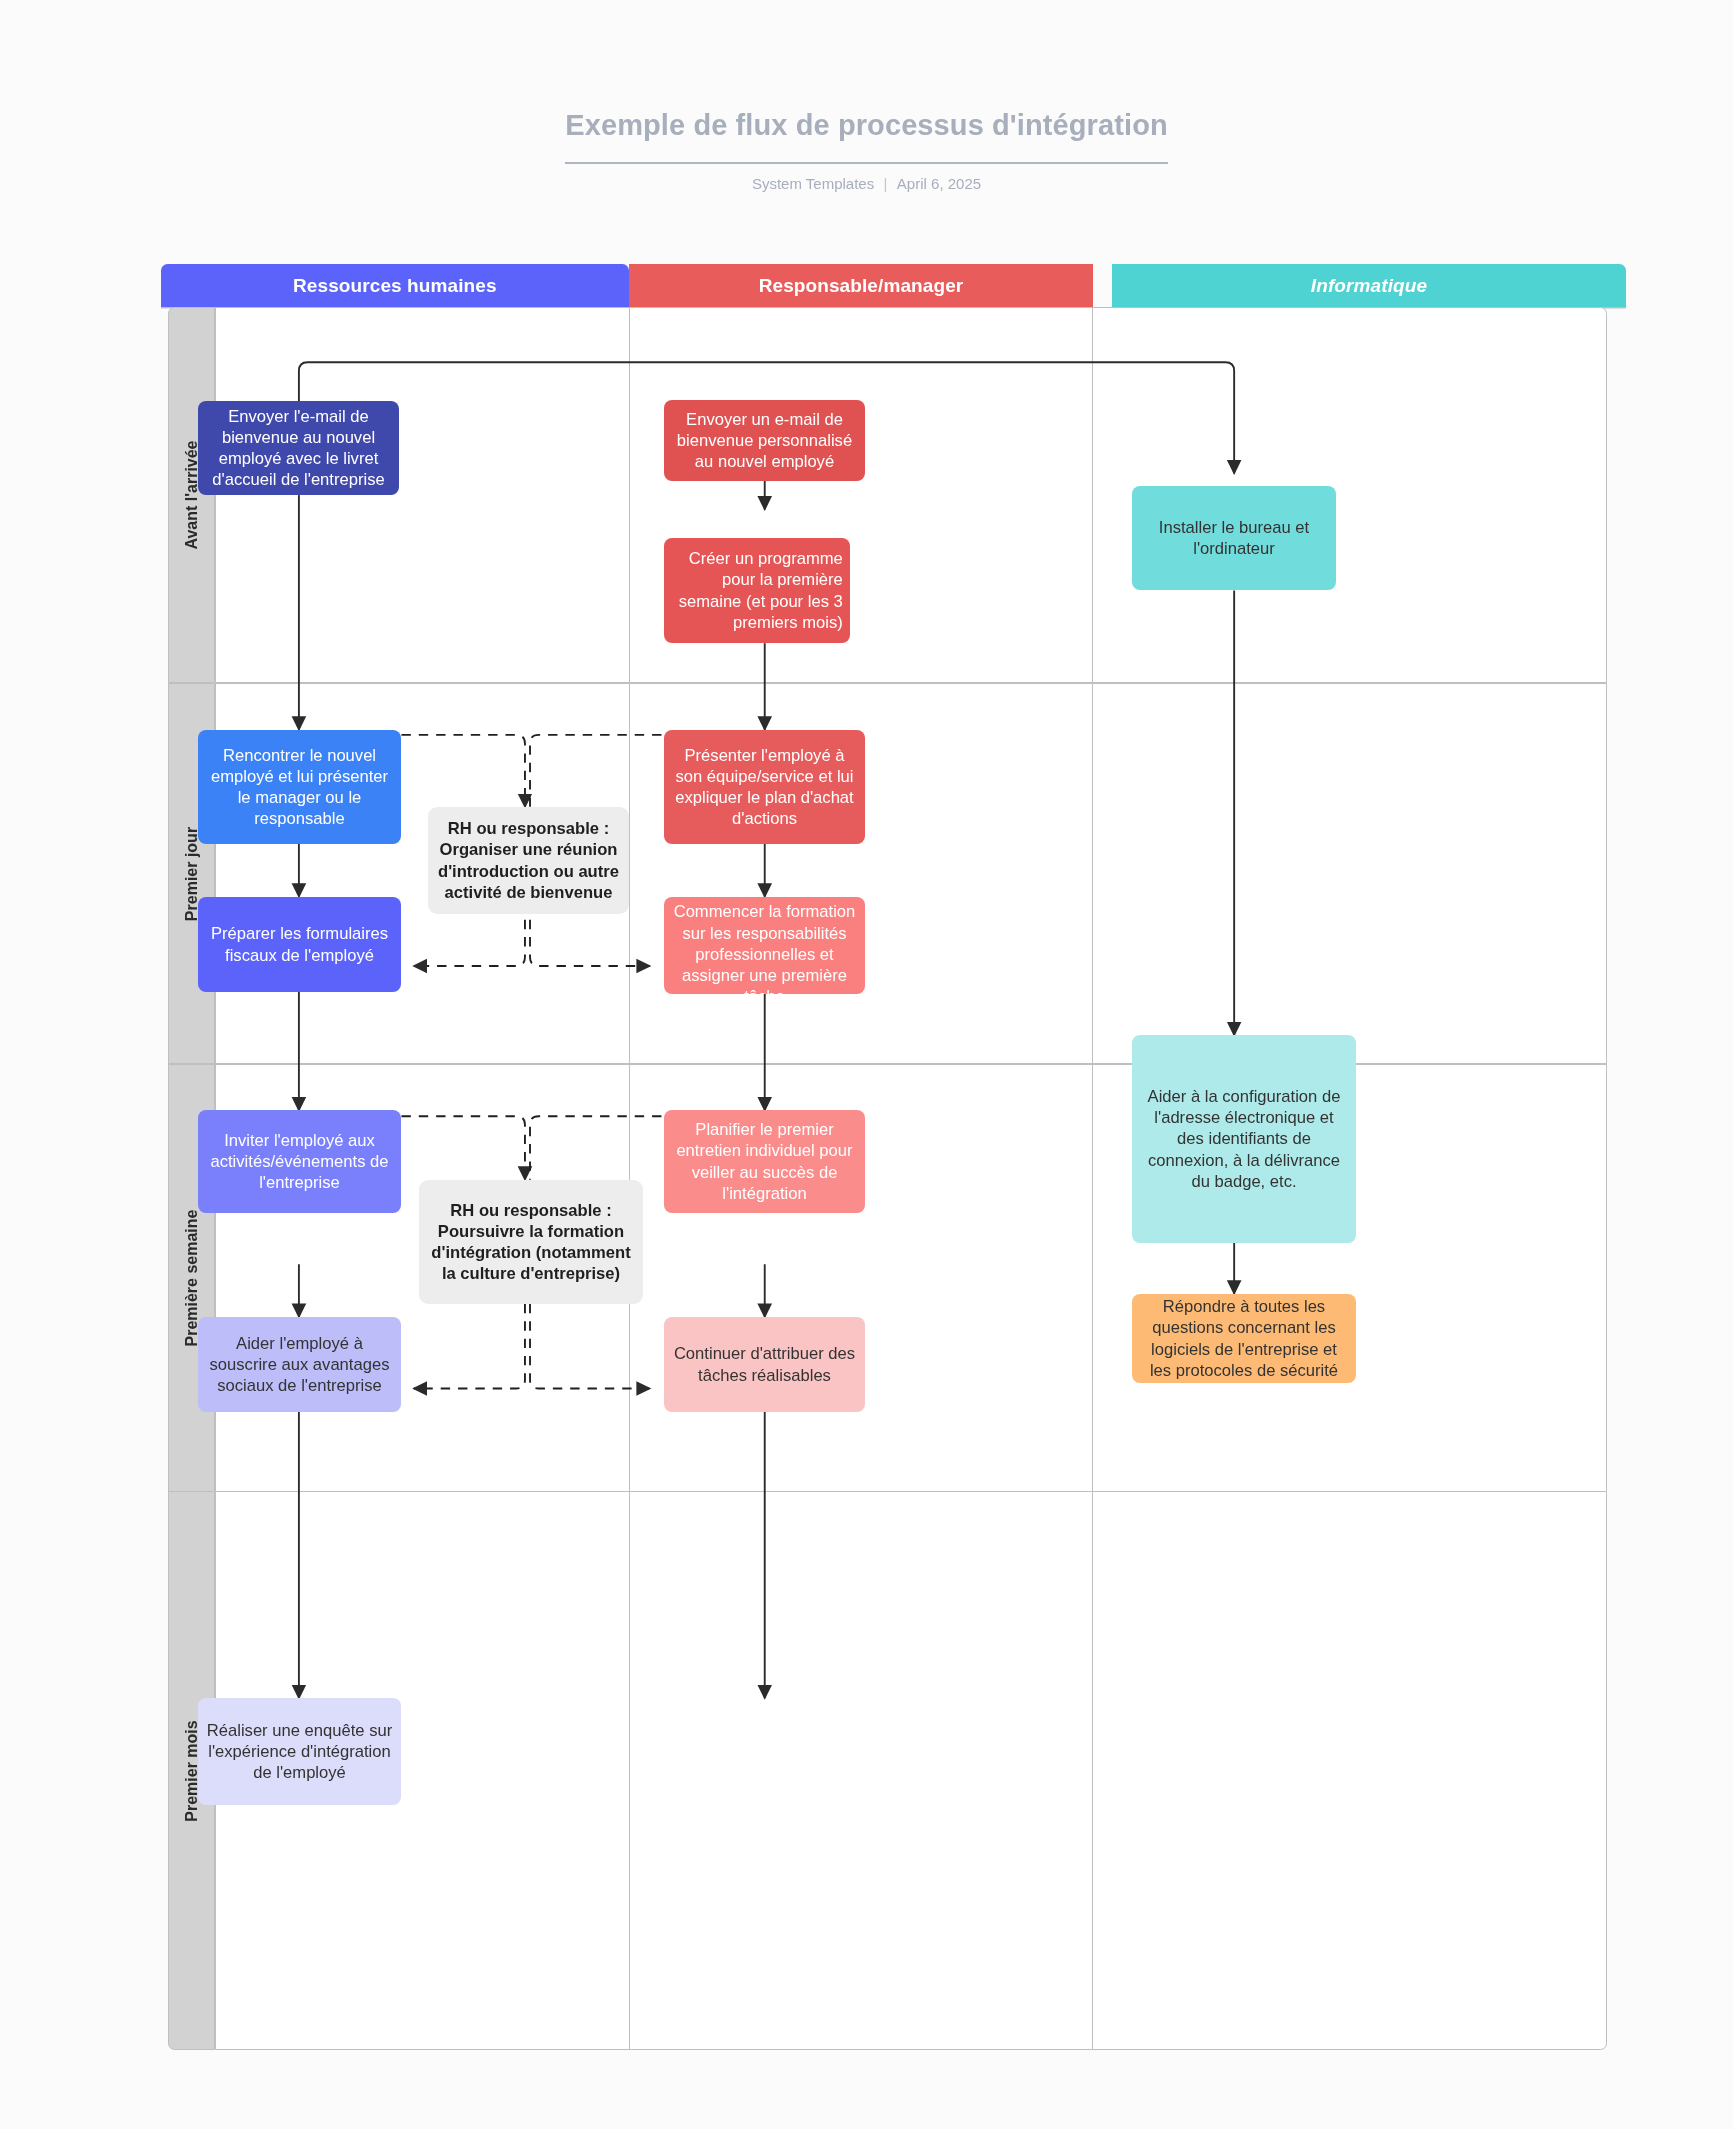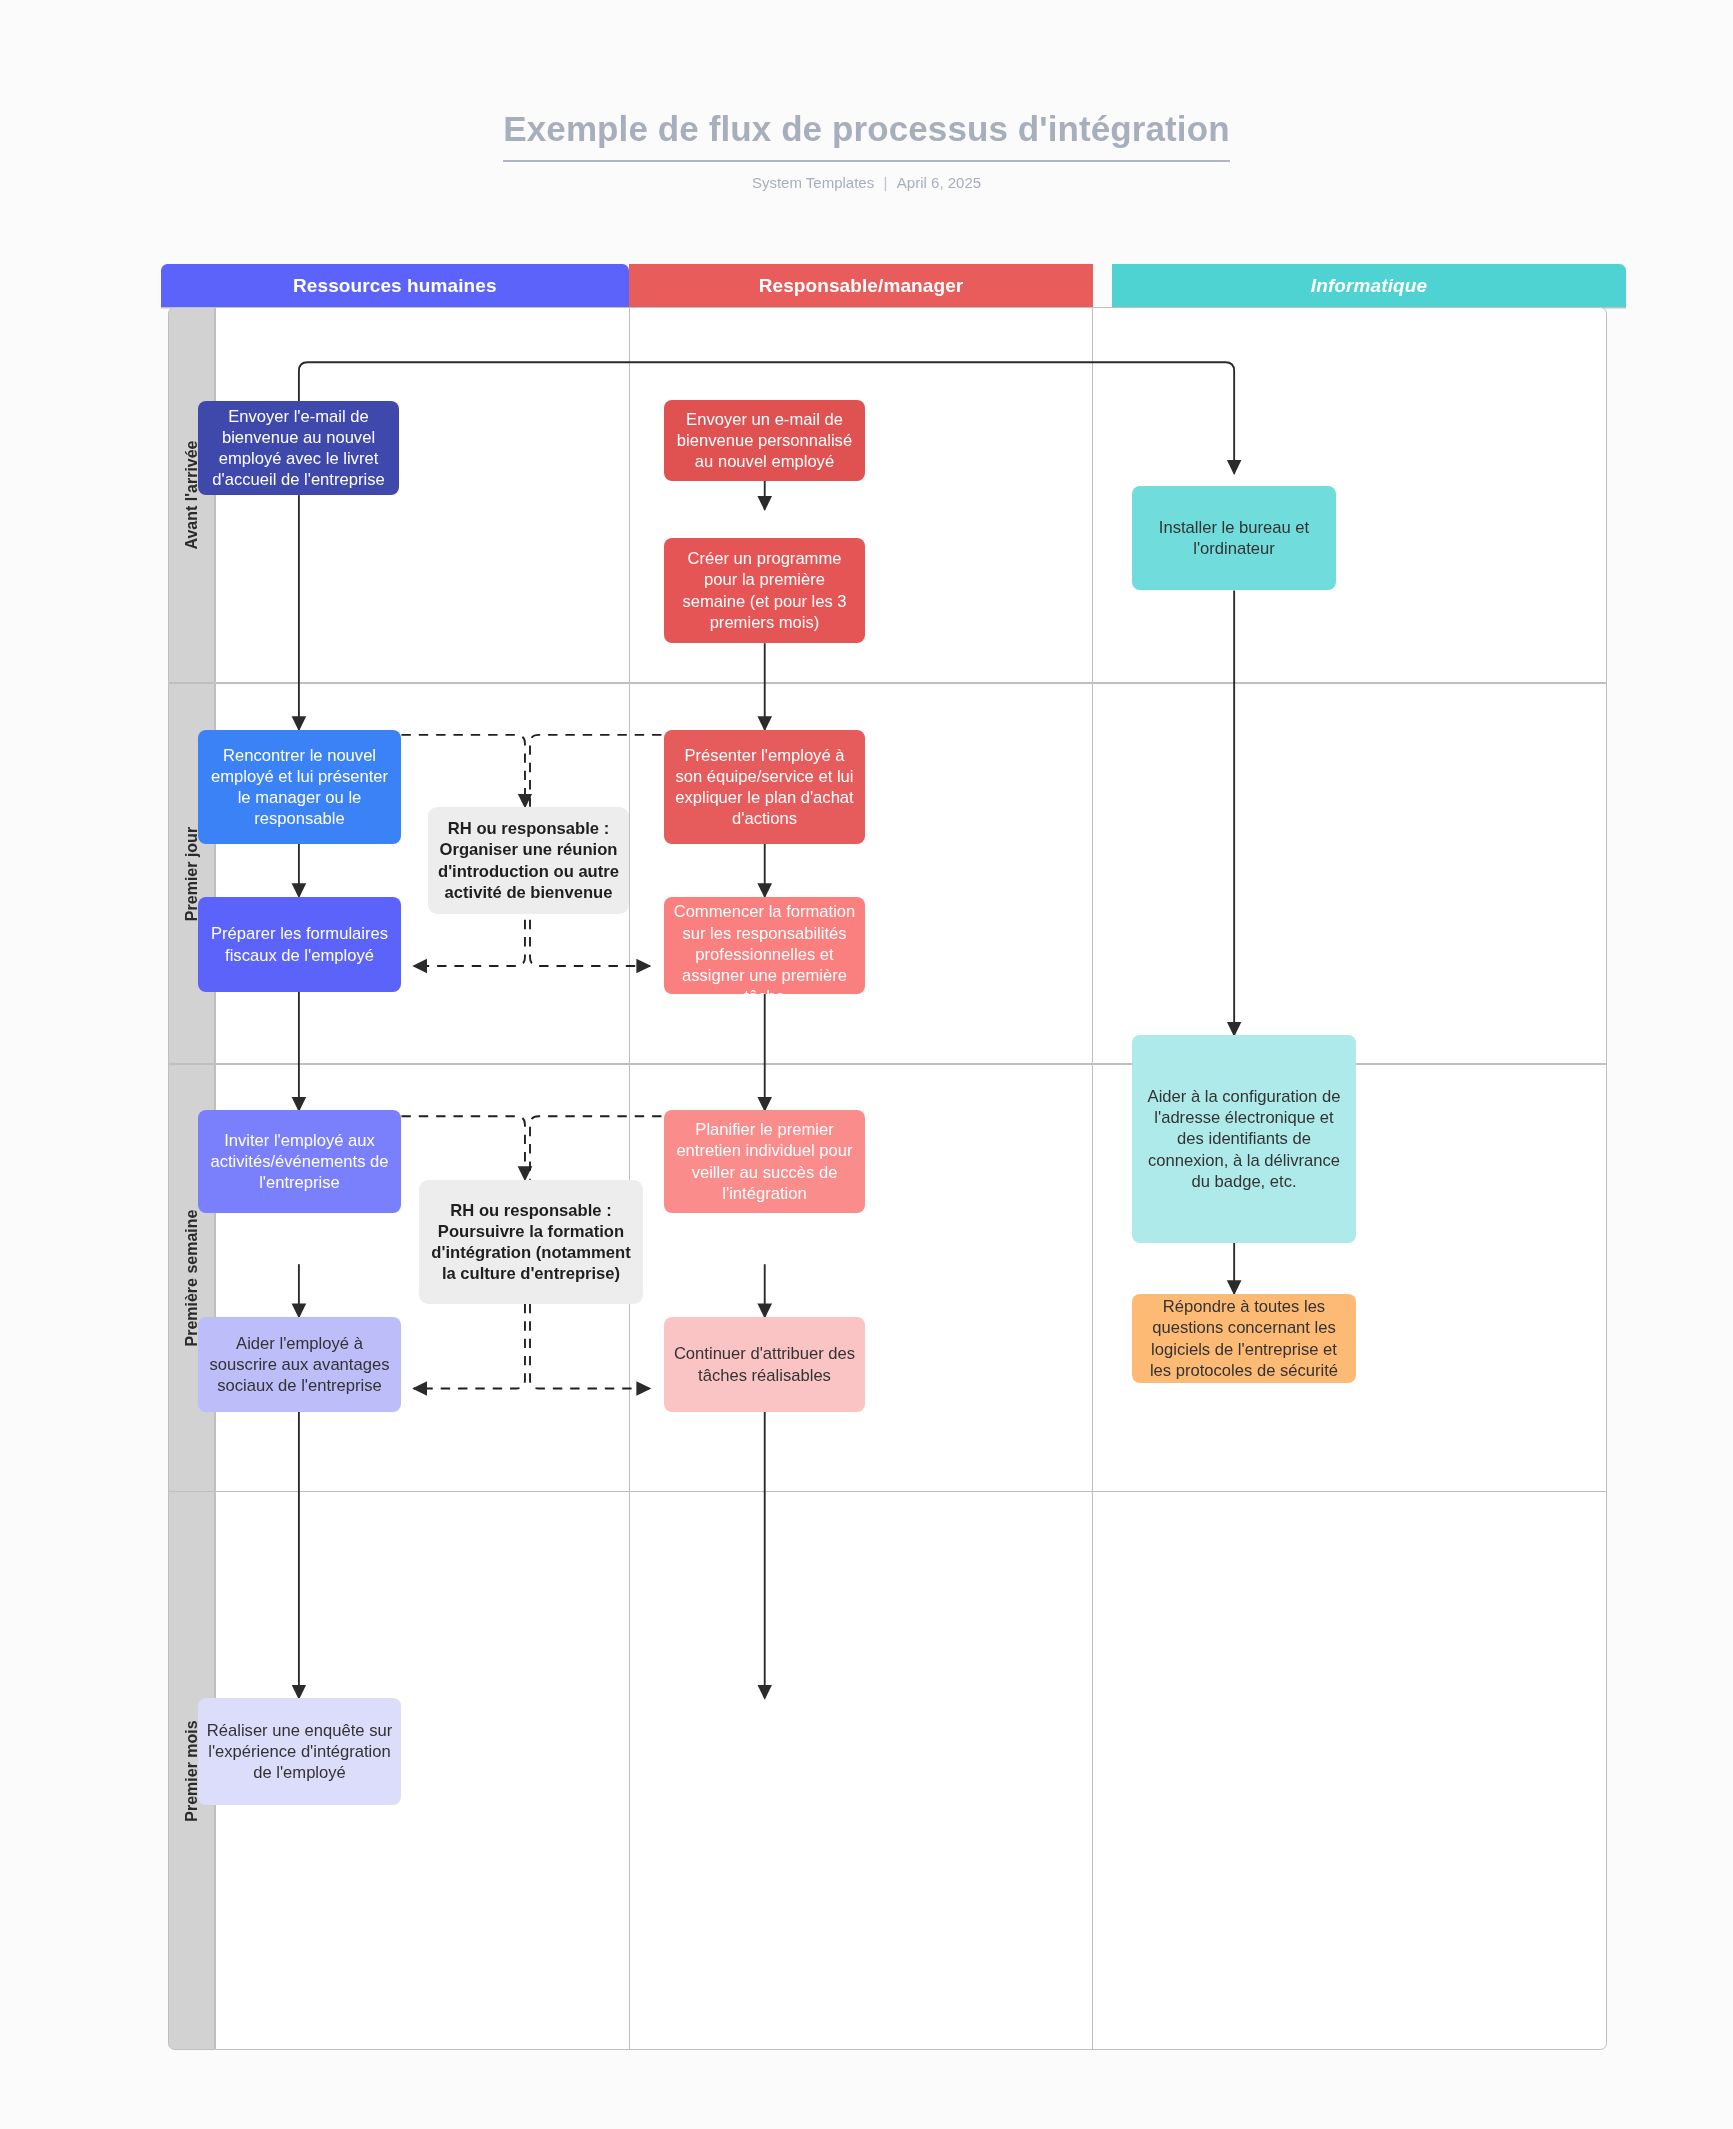--- a/index.html
+++ b/index.html
@@ -13,24 +13,24 @@
     background: #FBFBFC;
     overflow: hidden;
   }
 
   
   .title-wrap {
     position: absolute; left: 0; top: 108px; width: 1733px;
     text-align: center;
   }
   .doc-title {
-    font-size: 35px; font-weight: bold; color: #A7AEBC;
+    font-size: 29px; font-weight: bold; color: #A7AEBC;
     letter-spacing: 0.1px; line-height: 1.2;
     display: inline-block;
-    padding-bottom: 10px;
+    padding-bottom: 19px;
     border-bottom: 2.2px solid #AFB6C2;
   }
   .subtitle {
     margin-top: 11.6px;
     font-size: 15px; color: #A7AEBC; font-weight: normal;
   }
   .subtitle .sep { margin: 0 9.4px; color: #C2C8D2; }
 
   
   .diagram {
@@ -210,21 +210,21 @@
     </svg>
 
     <div class="node white-text" style="left:30px; top:137px; width:201px; height:94px; background:#3F48AB;">
       <span class="txt">Envoyer l'e-mail de bienvenue au nouvel employé avec le livret d'accueil de l'entreprise</span>
     </div>
 
     <div class="node white-text" style="left:496px; top:136px; width:201px; height:81px; background:#E05252;">
       <span class="txt">Envoyer un e-mail de bienvenue personnalisé au nouvel employé</span>
     </div>
 
-    <div class="node white-text" style="left:496px; top:274px; width:201px; height:105px; background:#E65555;">
+    <div class="node white-text" style="left:496px; top:274px; width:186px; height:105px; background:#E65555;text-align:right;">
       <span class="txt">Créer un programme pour la première semaine (et pour les 3 premiers mois)</span>
     </div>
 
     <div class="node dark-text" style="left:964px; top:222px; width:204px; height:104px; background:#71DCDC;">
       <span class="txt">Installer le bureau et l'ordinateur</span>
     </div>
 
     <div class="node white-text" style="left:30px; top:466px; width:203px; height:114px; background:#3b82f6;">
       <span class="txt">Rencontrer le nouvel employé et lui présenter le manager ou le responsable</span>
     </div>

